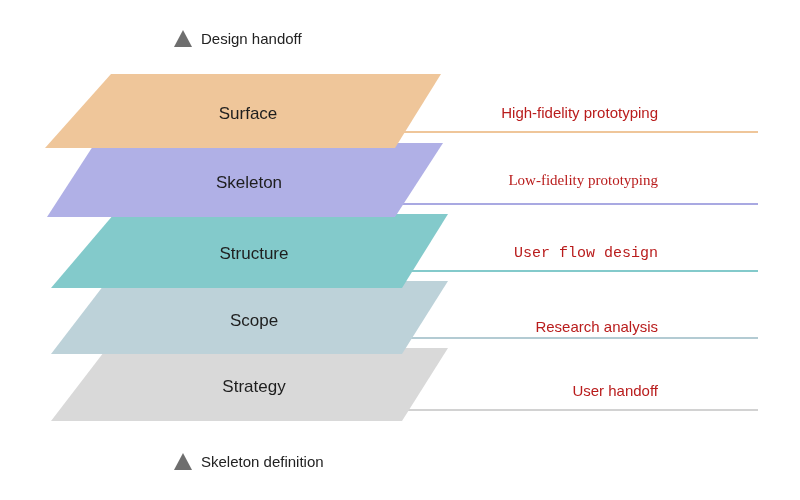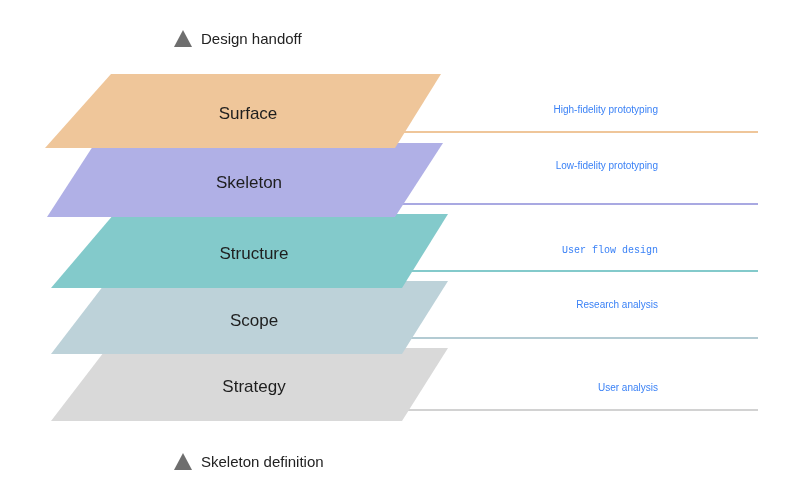--- a/index.html
+++ b/index.html
@@ -2,21 +2,21 @@
 <html><head>
 <meta charset="utf-8">
 <style>
   html, body { margin:0; padding:0; background:#ffffff; }
   body { width:800px; height:500px; position:relative; overflow:hidden;
          font-family:"Liberation Sans", "DejaVu Sans", sans-serif; color:#1a1a1a; }
   #diagram { position:absolute; left:0; top:0; width:696px; height:500px; }
   .marker { position:absolute; left:174px; display:flex; align-items:center; font-size:15px; color:#222; }
   .marker .tri { width:0; height:0; border-left:9px solid transparent; border-right:9px solid transparent;
                  border-bottom:17px solid #6e6e6e; margin-right:9px; }
-  .side-label { position:absolute; right:38px; font-size:10px; color:#3b82f6; text-align:left; white-space:nowrap; }
+  .side-label { position:absolute; right:38px; font-size:15px; color:#b91c1c; text-align:left; white-space:nowrap; }
   .layer-label { font-size:17px; fill:#1e1e1e; font-family:"Liberation Sans", "DejaVu Sans", sans-serif; }
 </style>
 </head>
 <body>
 
 <div id="diagram">
 
   <div class="marker" style="top:30px;">
     <span class="tri"></span>
     <span>Design handoff</span>
@@ -46,22 +46,22 @@
       <polygon points="95,143 443,143 395,217 47,217" fill="#b0b0e6"></polygon>
       <text class="layer-label" x="249" y="188" text-anchor="middle">Skeleton</text>
     </g>
     <g>
       <polygon points="111,74 441,74 395,148 45,148" fill="#efc69a"></polygon>
       <text class="layer-label" x="248" y="119" text-anchor="middle">Surface</text>
     </g>
   </svg>
 
   <div class="side-label" style="top:104px;">High-fidelity prototyping</div>
-  <div class="side-label" style="top:160px;">Low-fidelity prototyping</div>
+  <div class="side-label" style="top:172px;font-family:Liberation Serif, serif;">Low-fidelity prototyping</div>
   <div class="side-label" style="top:245px;font-family:Liberation Mono, monospace;">User flow design</div>
-  <div class="side-label" style="top:299px;">Research analysis</div>
-  <div class="side-label" style="top:382px;">User analysis</div>
+  <div class="side-label" style="top:318px;">Research analysis</div>
+  <div class="side-label" style="top:382px;">User handoff</div>
 
   <div class="marker" style="top:453px;">
     <span class="tri"></span>
     <span>Skeleton definition</span>
   </div>
 </div>
 
 </body></html>

